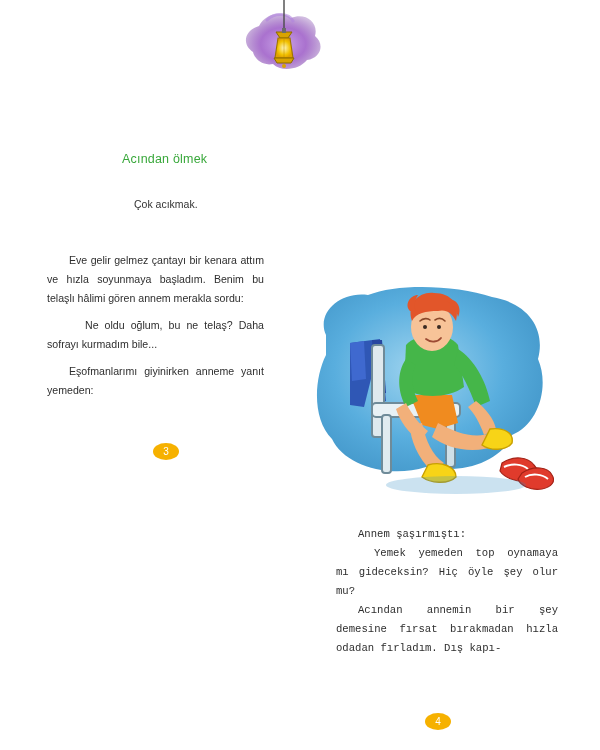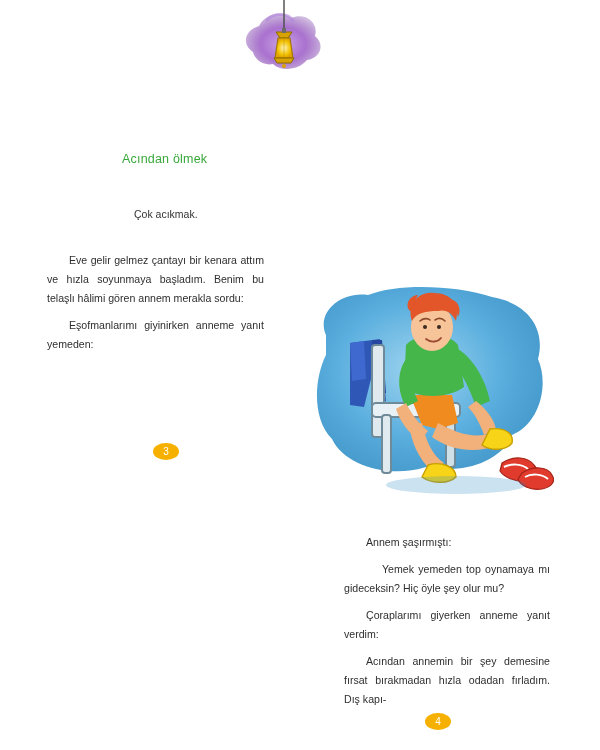--- a/index.html
+++ b/index.html
@@ -37,21 +37,21 @@
     position: absolute;
     left: 122px;
     top: 152px;
     font-size: 12.5px;
     color: #39a83b;
     letter-spacing: .2px;
   }
   .entry-def {
     position: absolute;
     left: 134px;
-    top: 208px;
+    top: 198px;
     font-size: 10.5px;
     color: #333;
   }
 
   
   .col-left {
     position: absolute;
     left: 47px;
     top: 243px;
     width: 217px;
@@ -67,21 +67,21 @@
   .col-bottom {
     position: absolute;
     left: 336px;
     top: 525px;
     width: 222px;
     font-size: 10.6px;
     line-height: 19px;
     color: #2e2e2e;
     text-align: justify;
   }
-  .col-bottom p { margin: 8px; }
+  .col-bottom p { margin: 0; font-family: Liberation Mono, monospace; }
 
   
   .page-num {
     position: absolute;
     width: 26px;
     height: 17px;
     border-radius: 50%;
     background: #f6b100;
     color: #ffffff;
     font-size: 10px;
@@ -137,20 +137,21 @@
       <path d="M59 58 L79 58 L76 63 L62 63 Z" fill="#d8a300" stroke="#8a6a00" stroke-width="1"></path>
       <circle cx="69" cy="66" r="2" fill="#d8a300"></circle>
     </svg>
   </div>
 
   <div class="entry-title">Acından ölmek</div>
   <div class="entry-def">Çok acıkmak.</div>
 
   <div class="col-left">
     <p class="p-indent">Eve gelir gelmez çantayı bir kenara attım ve hızla soyunmaya başladım. Benim bu telaşlı hâlimi gören annem merakla sordu:</p>
+    <p class="p-indent-lg">Ne oldu oğlum, bu ne telaş? Daha sofrayı kurmadım bile...</p>
     <p class="p-indent">Eşofmanlarımı giyinirken anneme yanıt yemeden:</p>
   </div>
 
   <div class="page-num left">3</div>
 
   <div class="boy-illo">
     <svg width="252" height="232" viewBox="0 0 252 232" xmlns="http://www.w3.org/2000/svg" aria-hidden="true">
       <defs>
         <radialGradient id="bgw" cx="45%" cy="45%" r="62%">
           <stop offset="0%" stop-color="#9fd4ef"></stop>
@@ -200,19 +201,18 @@
       <path d="M216 190 C228 182 242 184 246 192 C250 198 246 204 236 206 C224 208 214 202 212 196 Z" fill="#e03b2c" stroke="#a32216" stroke-width="1.2"></path>
       <path d="M219 194 C226 190 236 191 242 196" stroke="#ffffff" stroke-width="2" fill="none"></path>
 
       <ellipse cx="150" cy="202" rx="70" ry="9" fill="#2f8cc4" opacity=".25"></ellipse>
     </svg>
   </div>
 
   <div class="col-bottom">
     <p class="p-indent">Annem şaşırmıştı:</p>
     <p class="p-indent-lg">Yemek yemeden top oynamaya mı gideceksin? Hiç öyle şey olur mu?</p>
-    <p class="p-indent">Çoraplarımı giyerken anneme yanıt verdim:</p>
     <p class="p-indent">Acından annemin bir şey demesine fırsat bırakmadan hızla odadan fırladım. Dış kapı-</p>
   </div>
 
   <div class="page-num right">4</div>
 
 </div>
 
 </body></html>

